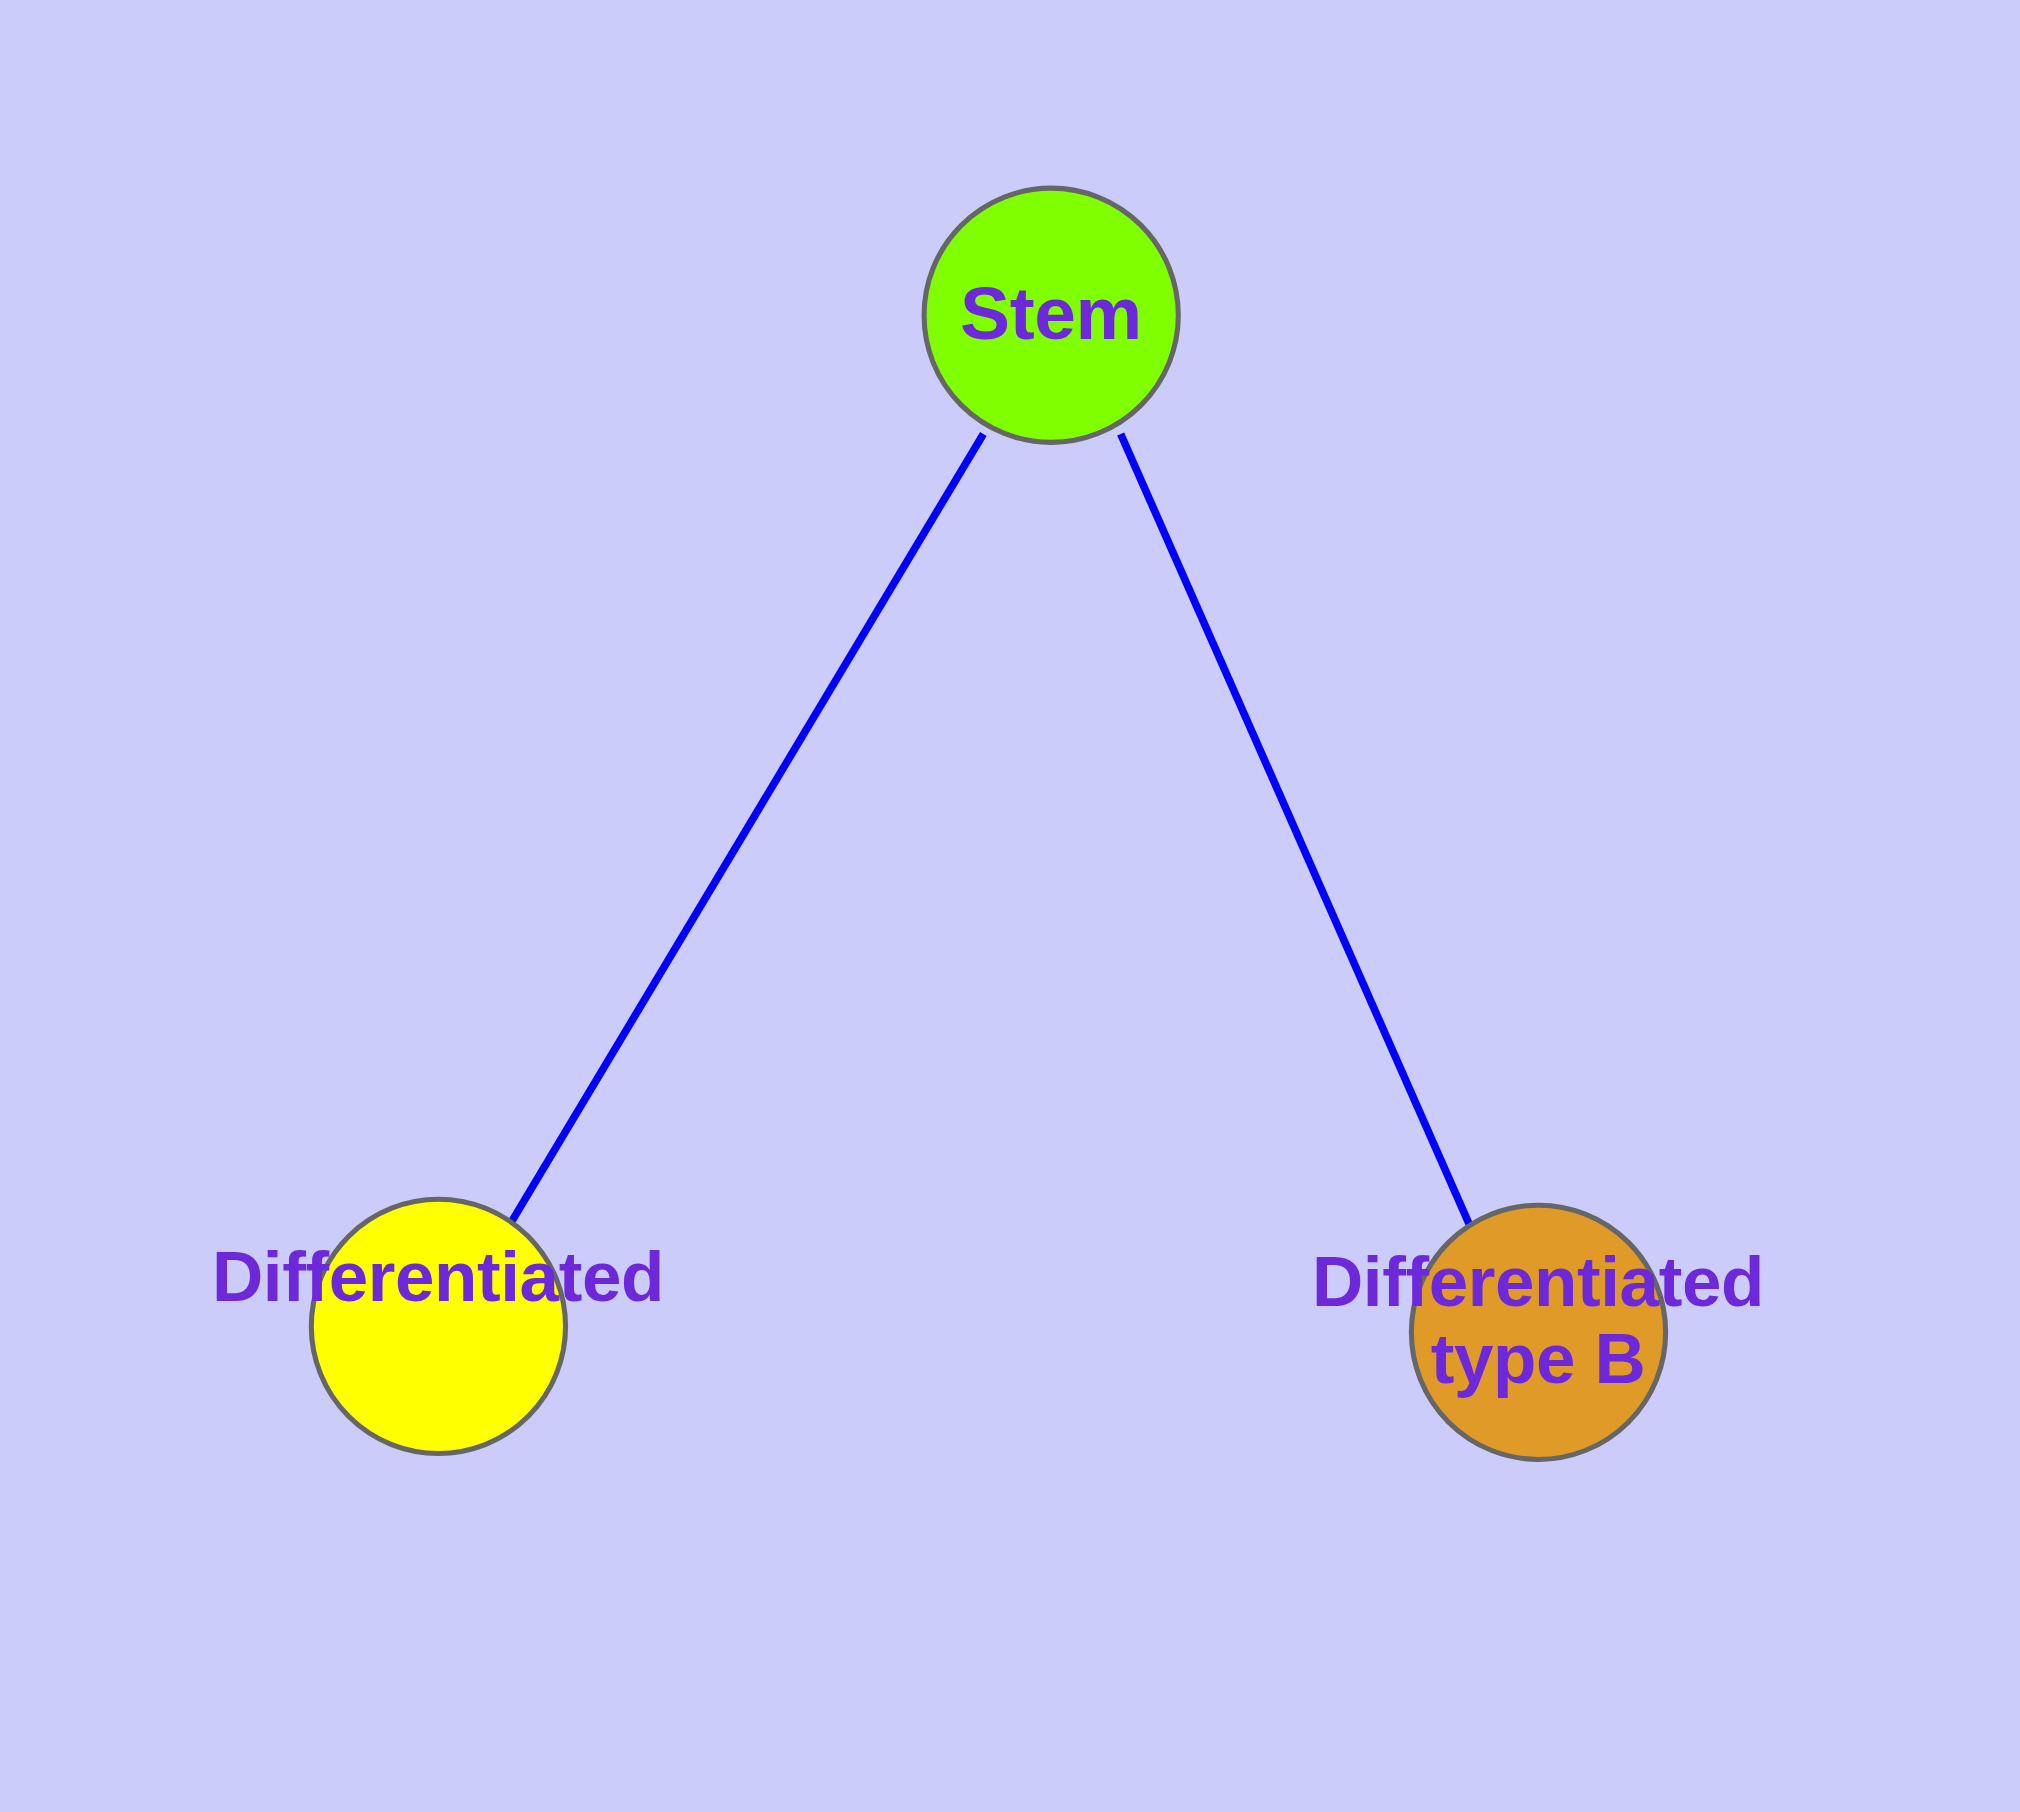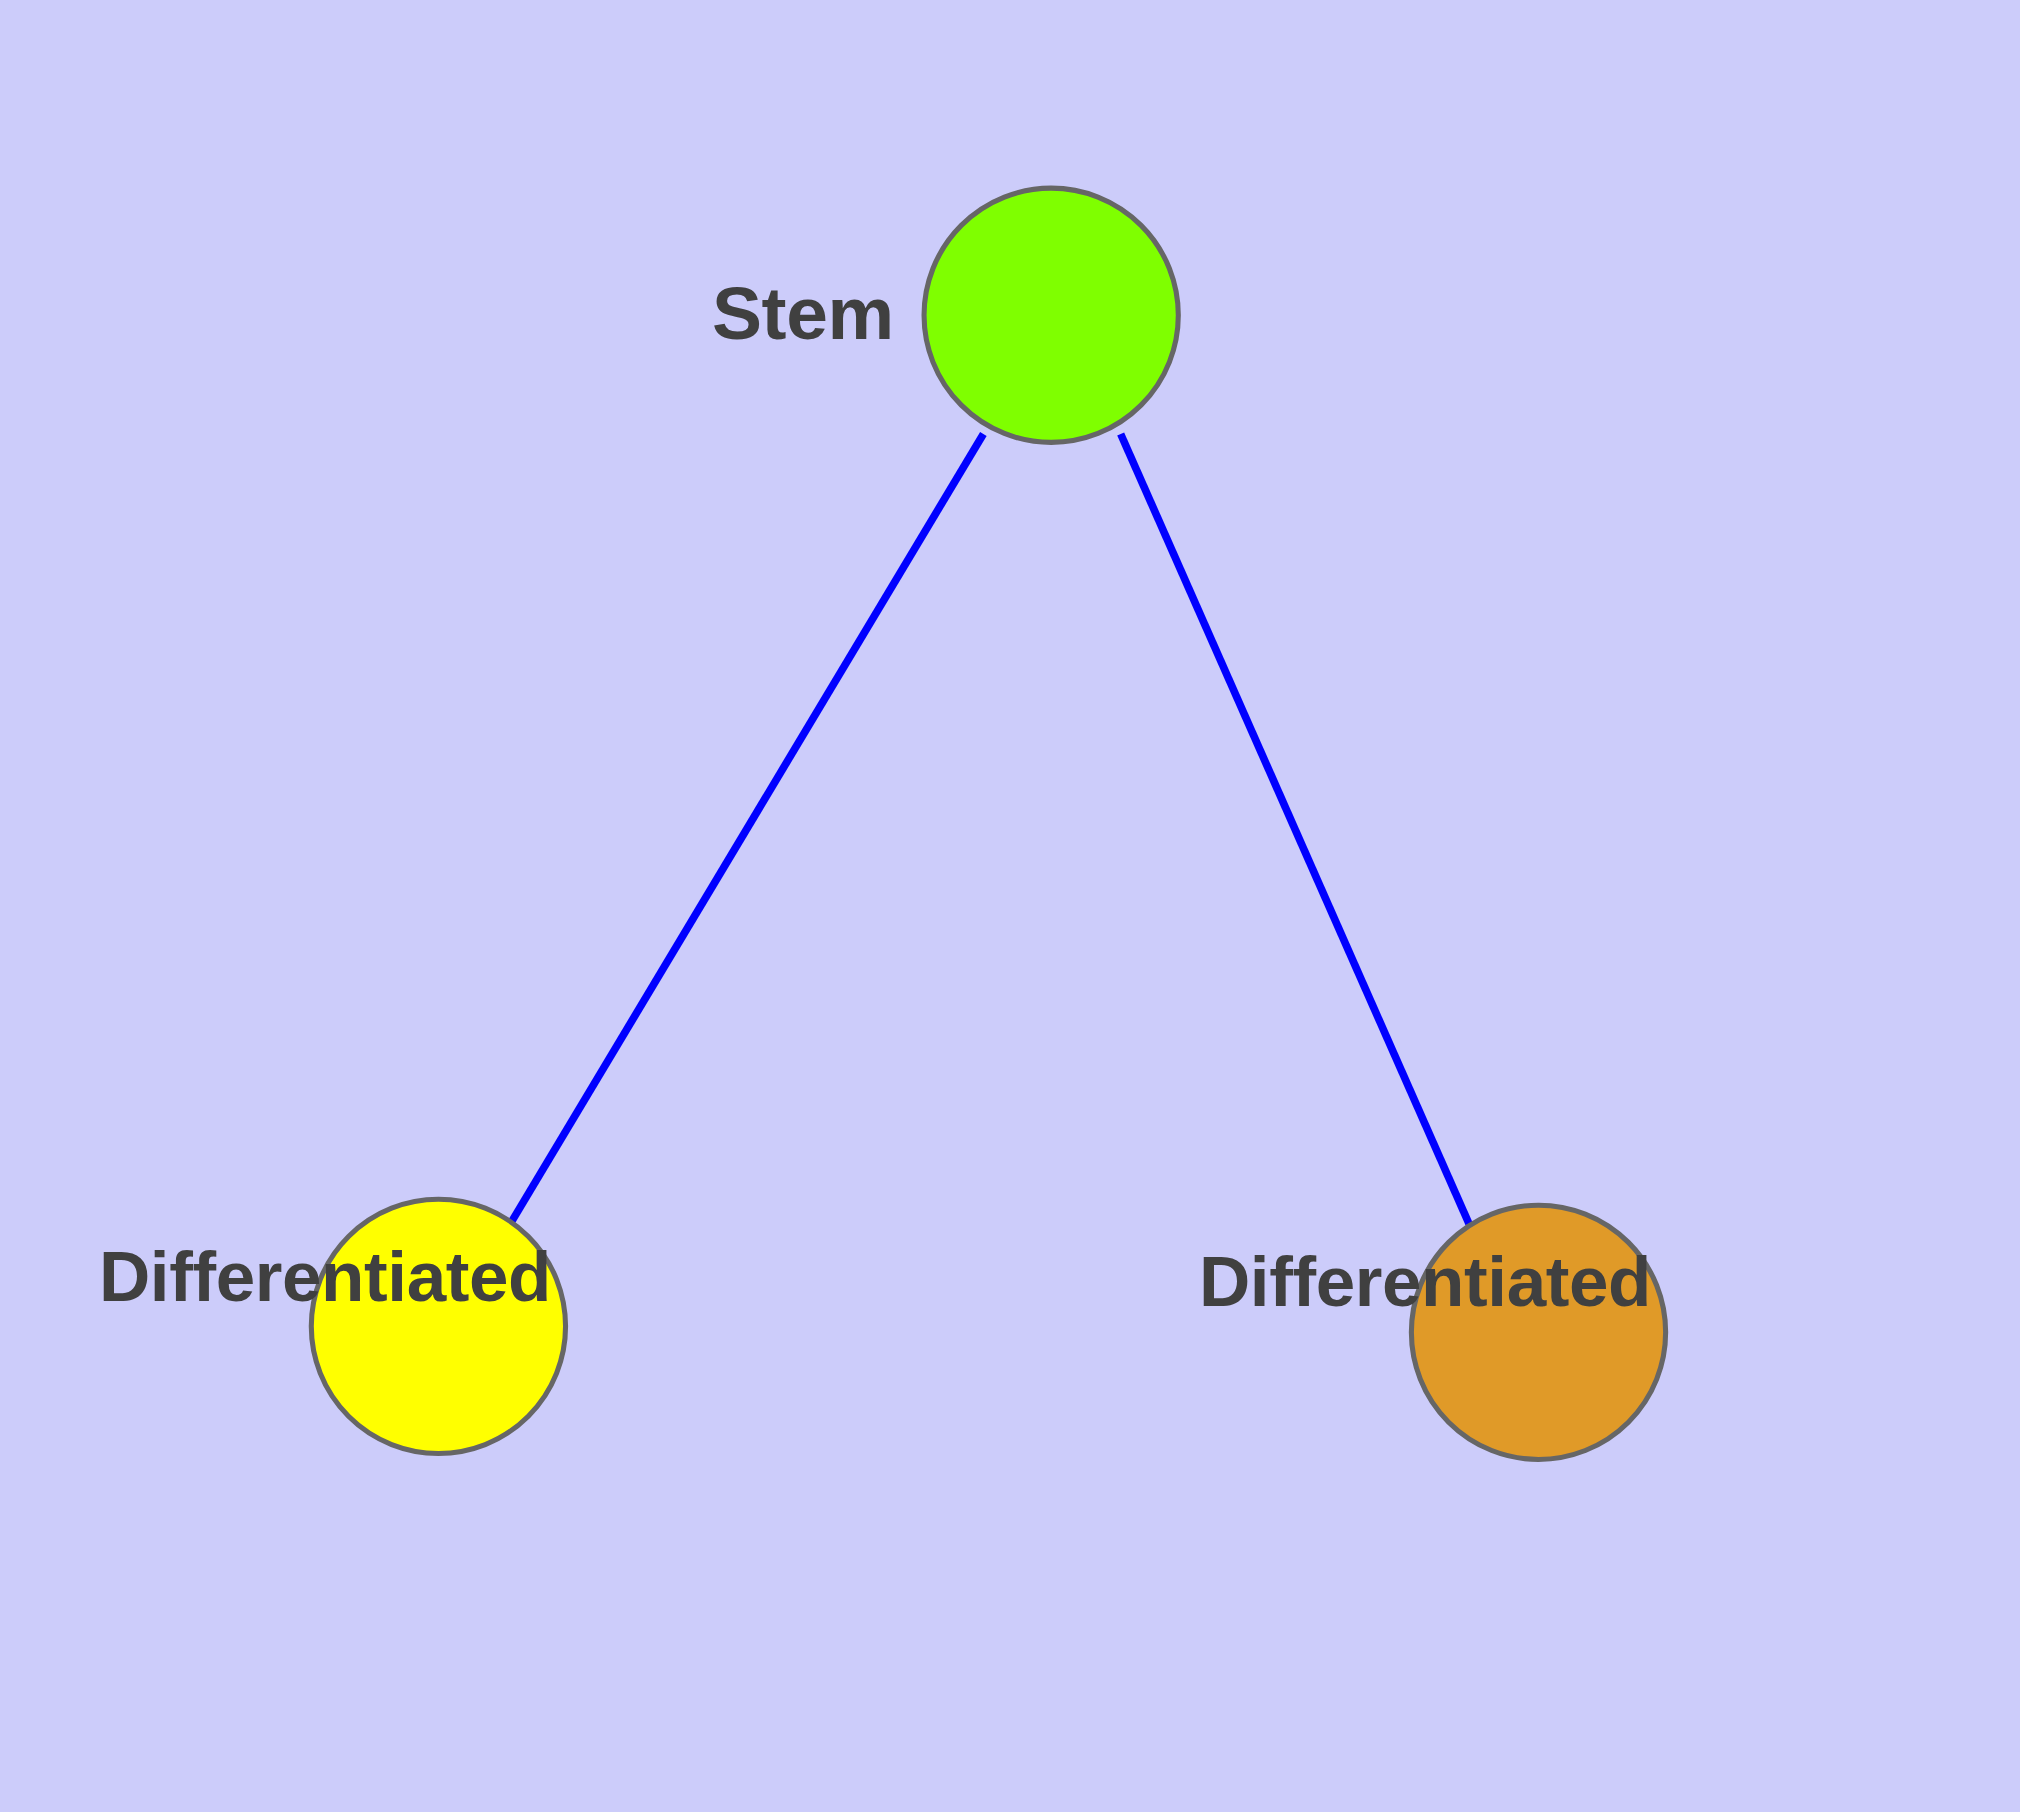--- a/index.html
+++ b/index.html
@@ -17,24 +17,24 @@
   }
   #graph-svg {
     position: absolute;
     left: 0;
     top: 0;
     width: 2021px;
     height: 1812px;
   }
   .node-label {
     position: absolute;
-    color: #404040;
+    color: #6d28d9;
     font-family: "Liberation Sans", sans-serif;
     font-weight: bold;
-    text-align: left;
+    text-align: center;
     white-space: pre;
     line-height: 1.08;
     pointer-events: none;
     letter-spacing: -0.4px;
   }
   #label-stem {
     font-size: 75px;
     left: 712px;
     top: 273px;
     width: 678px;
@@ -66,16 +66,16 @@
       <circle cx="1240" cy="372" r="150" fill="#7fff00" stroke="#666666" stroke-width="6"></circle>
       <circle cx="517" cy="1565" r="150" fill="#ffff00" stroke="#666666" stroke-width="6"></circle>
       <circle cx="1815" cy="1572" r="150" fill="#e09a28" stroke="#666666" stroke-width="6"></circle>
     </g>
   </svg>
 
   <div class="node-label" id="label-stem">Stem</div>
 
   <div class="node-label" id="label-diffA"><span>Differentiated</span><br></div>
 
-  <div class="node-label" id="label-diffB"><span>Differentiated</span><br></div>
+  <div class="node-label" id="label-diffB"><span>Differentiated</span><br><span>type B</span></div>
 
 </div>
 
 
 </body></html>

